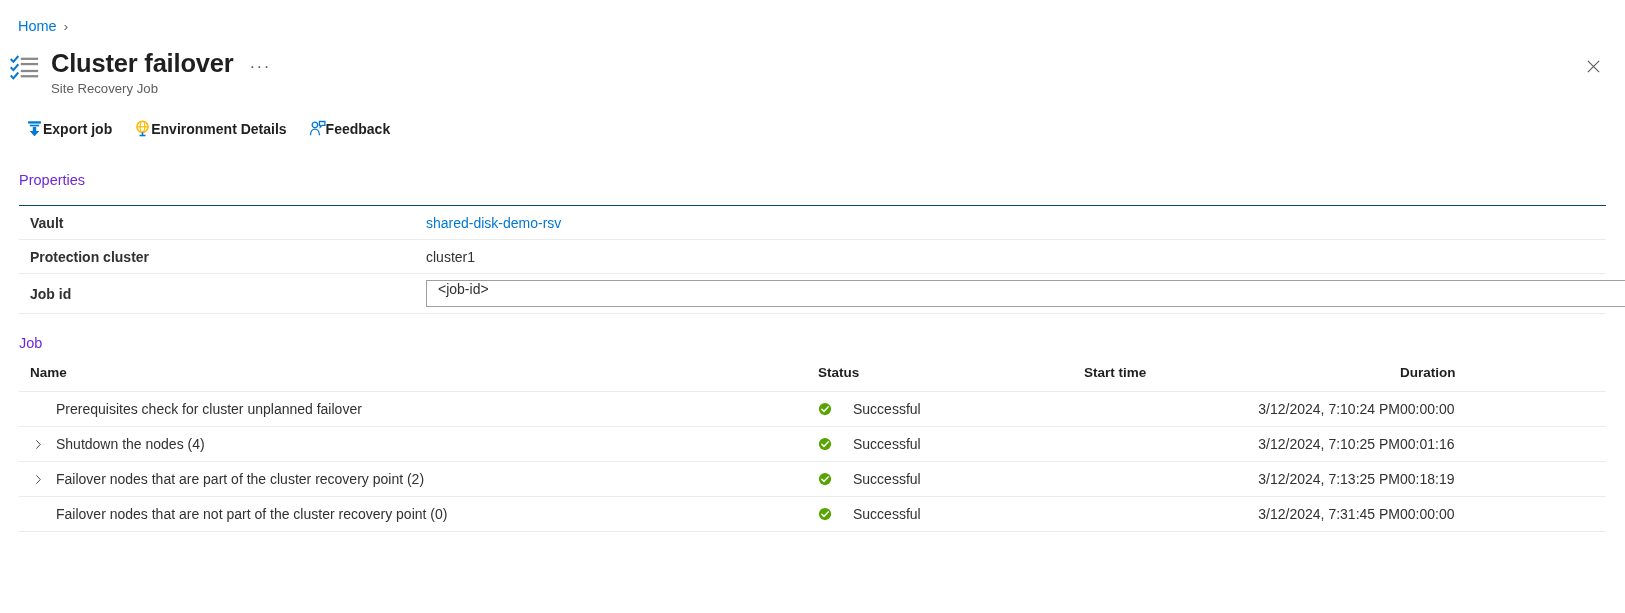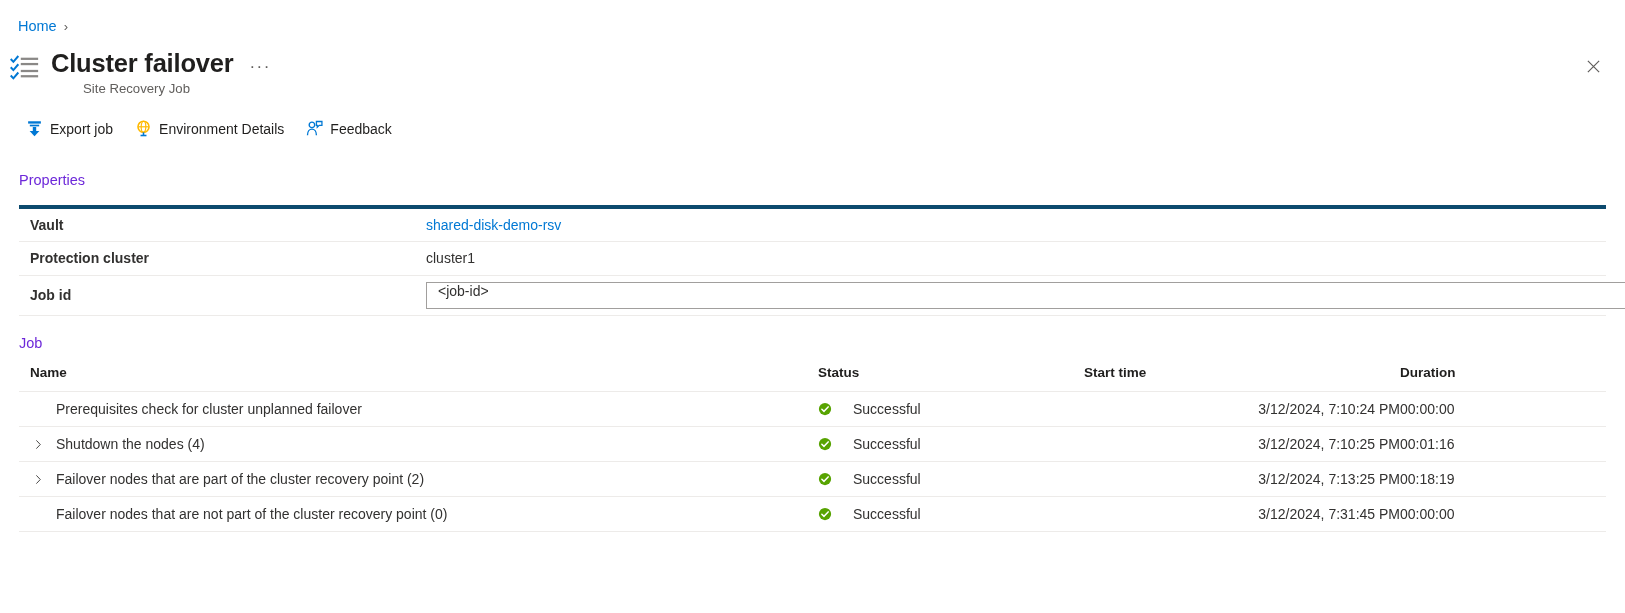--- a/index.html
+++ b/index.html
@@ -71,21 +71,20 @@
     letter-spacing: 1.5px;
     cursor: pointer;
     padding: 0 2px;
     line-height: 1;
     margin-top: 6px;
   }
   .page-subtitle {
     font-size: 13.2px;
     color: #605e5c;
     margin-top: 3px;
-    margin-left: 32px;
   }
 
   
   .close-btn {
     position: absolute;
     right: 16px;
     top: 52px;
     width: 32px;
     height: 32px;
     display: flex;
@@ -100,27 +99,27 @@
     position: absolute;
     left: 20px;
     top: 116px;
     display: flex;
     align-items: center;
     gap: 8px;
   }
   .cmd-btn {
     display: flex;
     align-items: center;
-    gap: 7px;
     padding: 4px 8px 4px 6px;
     font-size: 14px;
     color: #201f1e;
     cursor: pointer;
     border-radius: 2px;
     line-height: 1;
+    font-weight: bold;
   }
   .cmd-icon {
     width: 17px;
     height: 17px;
     display: inline-flex;
     align-items: center;
     justify-content: center;
     flex: 0 0 auto;
   }
 
@@ -144,21 +143,21 @@
     table-layout: fixed;
   }
   .props-table tr { height: 34px; }
   .props-table td {
     border-bottom: 1px solid #edebe9;
     font-size: 14px;
     color: #323130;
     padding: 0;
     vertical-align: middle;
   }
-  .props-table tr:first-child td { border-top: 4px solid #0c4a6e; }
+  .props-table tr:first-child td { border-top: 1px solid #0c4a6e; }
   .prop-label {
     width: 396px;
     font-weight: 700;
     color: #201f1e;
     padding-left: 11px !important;
   }
   .prop-value { color: #323130; }
   .prop-link {
     color: #0078d4;
     cursor: pointer;

